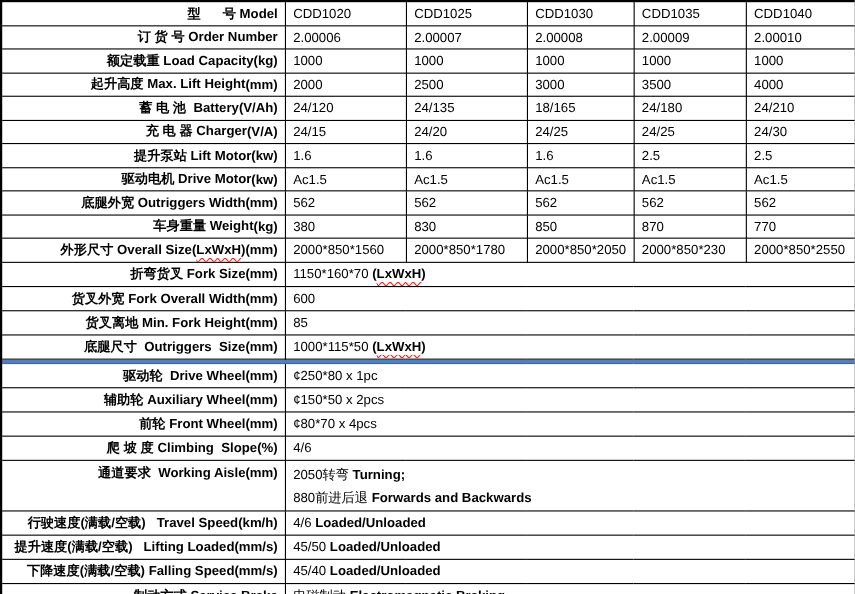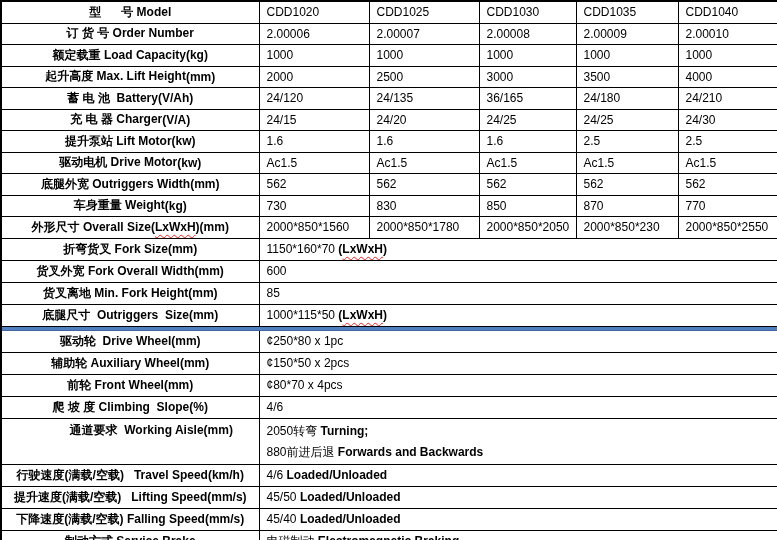--- a/index.html
+++ b/index.html
@@ -19,21 +19,21 @@
     padding:0 0 0 7px;
     vertical-align:middle;
     overflow:hidden;
   }
   td.label{
     font-weight:bold;
     padding:0 6px 0 6px;
   }
   .labwrap{
     display:flex;
-    justify-content:center;
+    justify-content:flex-end;
     align-items:center;
     width:100%;
   }
   .labwrap span{white-space:pre;}
   td.val{white-space:pre;}
   td.val .line{line-height:21px;white-space:pre;}
   span.b{font-weight:bold;}
   .wavy{
     text-decoration-line:underline;
     text-decoration-style:wavy;
@@ -119,21 +119,21 @@
       </tr>
       <tr>
         <td class="label">
           <div class="labwrap">
             <span><span>蓄 电 池  Battery</span></span>
             <span>(V/Ah)</span>
           </div>
         </td>
         <td class="val">24/120</td>
         <td class="val">24/135</td>
-        <td class="val">36/165</td>
+        <td class="val">18/165</td>
         <td class="val">24/180</td>
         <td class="val">24/210</td>
       </tr>
       <tr>
         <td class="label">
           <div class="labwrap">
             <span><span>充 电 器 Charger</span></span>
             <span>(V/A)</span>
           </div>
         </td>
@@ -182,21 +182,21 @@
         <td class="val">562</td>
         <td class="val">562</td>
       </tr>
       <tr>
         <td class="label">
           <div class="labwrap">
             <span><span>车身重量 Weight</span></span>
             <span>(kg)</span>
           </div>
         </td>
-        <td class="val">730</td>
+        <td class="val">380</td>
         <td class="val">830</td>
         <td class="val">850</td>
         <td class="val">870</td>
         <td class="val">770</td>
       </tr>
       <tr>
         <td class="label">
           <div class="labwrap">
             <span><span>外形尺寸 Overall Size(</span><span class="wavy">LxWxH</span><span>)</span></span>
             <span>(mm)</span>
@@ -297,21 +297,21 @@
           <div class="labwrap">
             <span><span>行驶速度(满载/空载)   Travel Speed</span></span>
             <span>(km/h)</span>
           </div>
         </td>
         <td colspan="5" class="val"><div class="line"><span>4/6 </span><span class="b">Loaded/Unloaded</span></div></td>
       </tr>
       <tr>
         <td class="label">
           <div class="labwrap">
-            <span><span>提升速度(满载/空载)   Lifting Speed</span></span>
+            <span><span>提升速度(满载/空载)   Lifting Loaded</span></span>
             <span>(mm/s)</span>
           </div>
         </td>
         <td colspan="5" class="val"><div class="line"><span>45/50 </span><span class="b">Loaded/Unloaded</span></div></td>
       </tr>
       <tr>
         <td class="label">
           <div class="labwrap">
             <span><span>下降速度(满载/空载) Falling Speed</span></span>
             <span>(mm/s)</span>

